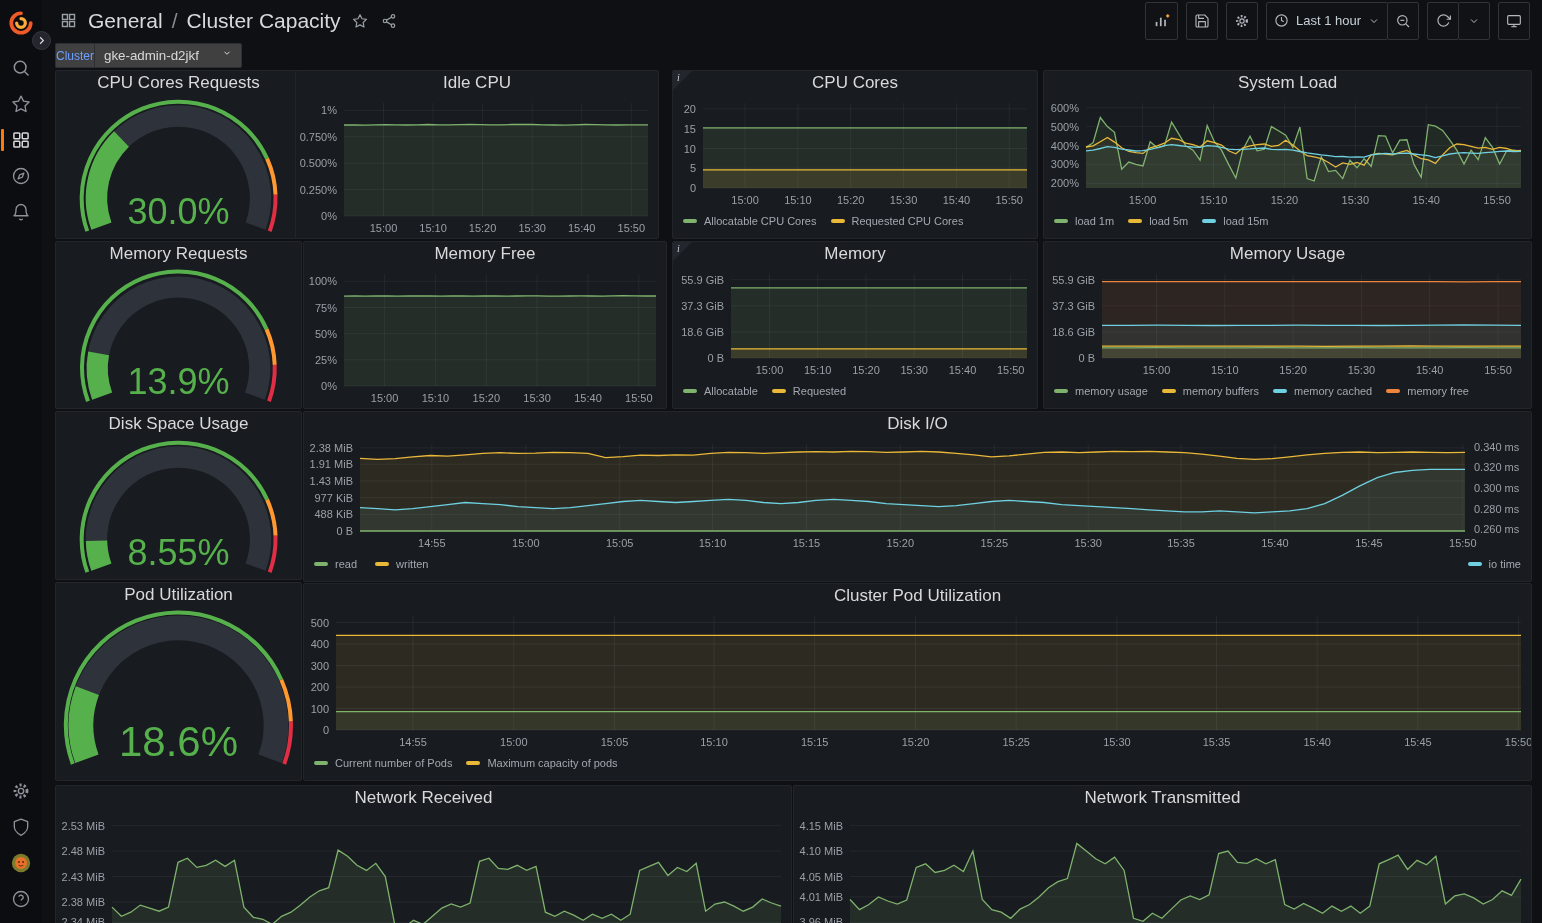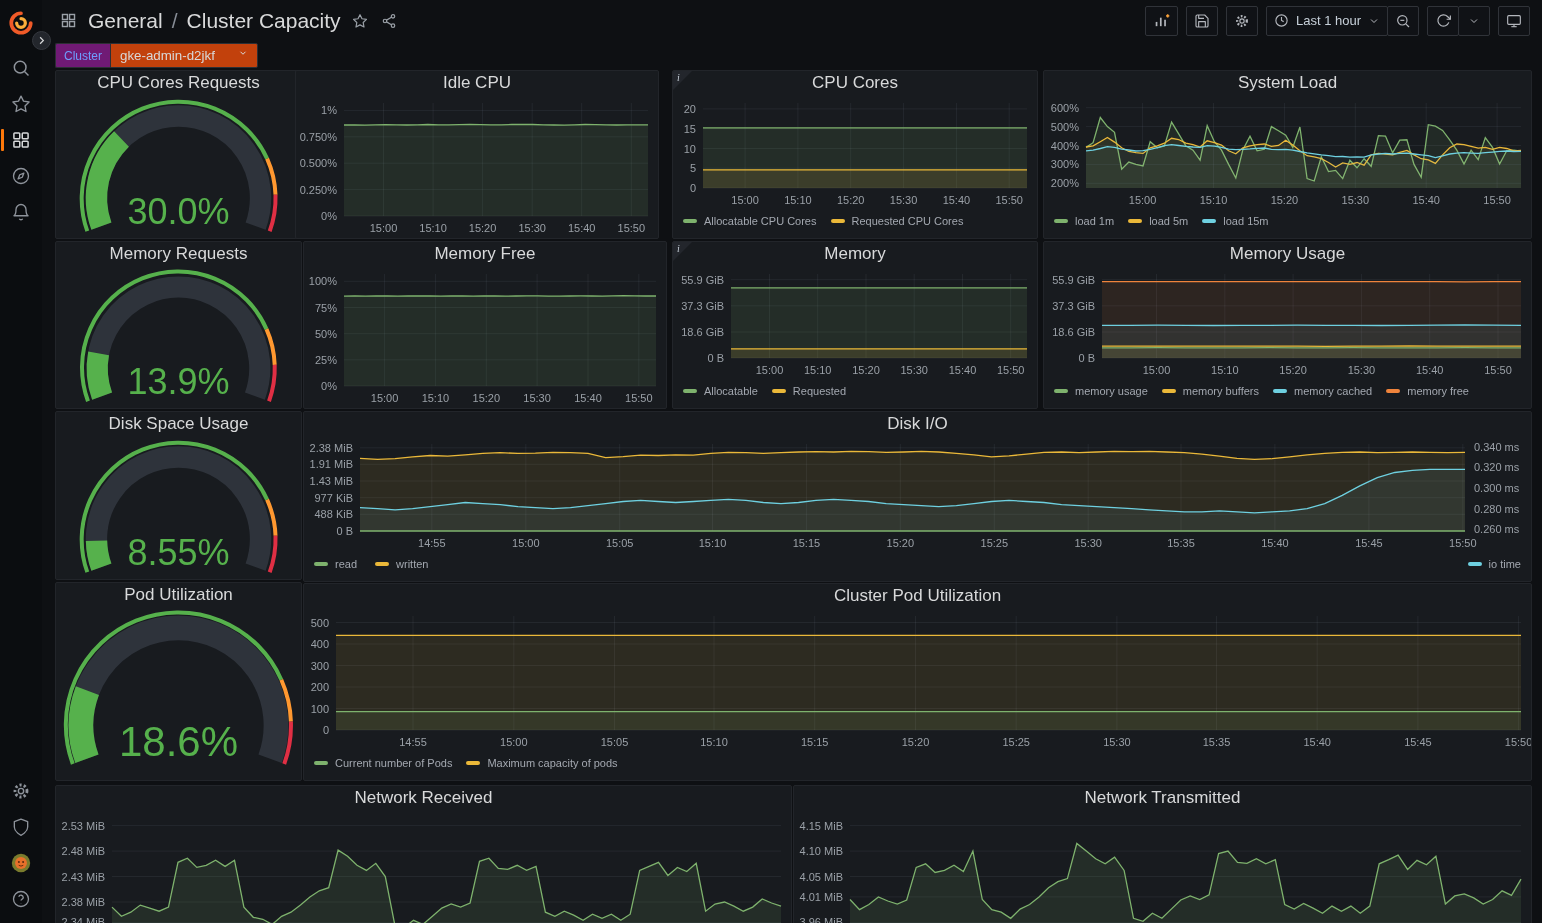--- a/index.html
+++ b/index.html
@@ -23,31 +23,31 @@
 
   
   .topbar{position:absolute;left:42px;right:0;top:0;height:41px;display:flex;align-items:center;
           justify-content:space-between;padding:0 12px 0 16px}
   .breadcrumb{display:flex;align-items:center;gap:9px;font-size:21px}
   .bc-link{color:#d8d9da;cursor:pointer;text-decoration:none}
   .bc-sep{color:#878d96}
   .icon-btn{background:none;border:0;color:#9aa0a7;cursor:pointer;padding:2px;display:flex;align-items:center}
   .toolbar{display:flex;align-items:center;gap:8px}
   .tb-group{display:flex}
-  .tb-btn{height:30px;min-width:32px;display:flex;align-items:center;justify-content:center;background:#101216;
+  .tb-btn{height:38px;min-width:32px;display:flex;align-items:center;justify-content:center;background:#101216;
           border:1px solid #303339;border-radius:2px;color:#b4b7bd;cursor:pointer;padding:0 7px;font-size:13px}
   .tb-group .tb-btn+.tb-btn{margin-left:-1px}
   .time-label{color:#c7d0d9;margin:0 7px}
 
   
   .submenu{position:absolute;left:42px;top:41px;height:29px;display:flex;align-items:center;padding-left:13px}
   .variable{display:flex;align-items:stretch;font-size:12px}
-  .var-label{background:#701a75;color:#6e9fff;padding:4px 8px;border:1px solid #2c2f35;border-right:0;
+  .var-label{background:#404040;color:#6e9fff;padding:4px 0;border:1px solid #2c2f35;border-right:0;
              border-radius:2px 0 0 2px;display:flex;align-items:center}
-  .var-value{display:flex;align-items:flex-start;gap:23px;background:#c2410c;border:1px solid #2c2f35;color:#d8d9da;
+  .var-value{display:flex;align-items:flex-start;gap:23px;background:#404040;border:1px solid #2c2f35;color:#d8d9da;
              padding:4px 9px;border-radius:0 2px 2px 0;cursor:pointer}
 
   
   .panel{position:absolute;background:#181b1f;border:1px solid #22252a;border-radius:2px;display:flex;
          flex-direction:column;overflow:hidden}
   .panel-title{flex:0 0 24px;line-height:24px;text-align:center;font-size:17px;color:#d8d9da;cursor:pointer;
                white-space:nowrap}
   .chart,.gauge{flex:1 1 auto;position:relative;min-height:0}
   .legend{flex:0 0 22px;display:flex;align-items:center;padding:0 10px 6px;gap:14px;font-size:11px;color:#a3a8b0}
   .legend.split{justify-content:space-between}

